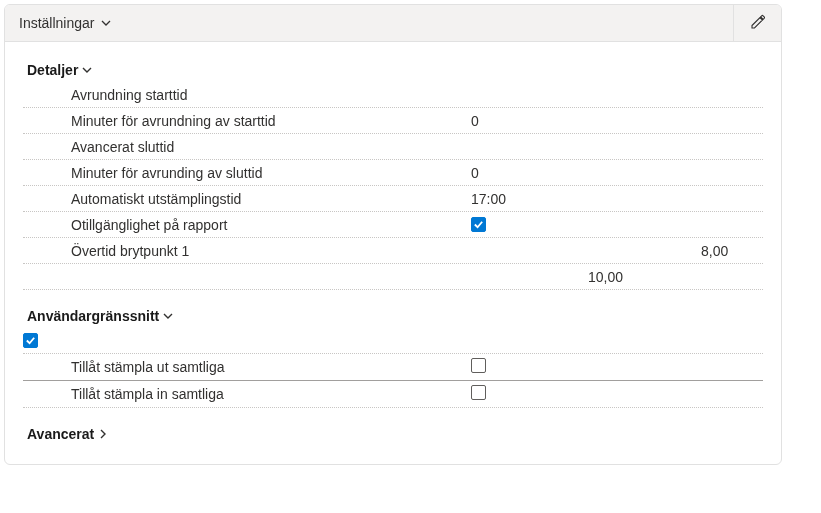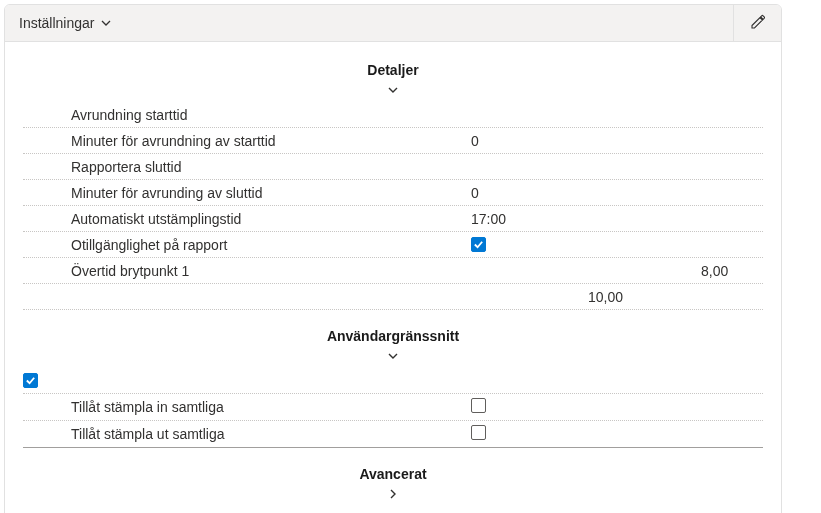--- a/index.html
+++ b/index.html
@@ -46,21 +46,20 @@
   padding: 16px 18px 18px 18px;
 }
 .section-header {
   font-weight: 600;
   color: #1a1a1a;
   display: flex;
   align-items: center;
   gap: 4px;
   cursor: pointer;
   padding: 4px 4px;
-  flex-direction: column;
 }
 .section-header.collapsed .chev { transform: rotate(-90deg); }
 .chev {
   display: inline-block;
   transition: transform .1s;
 }
 .field-row {
   display: flex;
   align-items: center;
   border-bottom: 1px dotted #c8c6c4;
@@ -133,21 +132,21 @@
 
     <div class="field-row">
       <div class="field-label">Avrundning starttid</div>
       <div class="field-value"></div>
     </div>
     <div class="field-row">
       <div class="field-label">Minuter för avrundning av starttid</div>
       <div class="field-value">0</div>
     </div>
     <div class="field-row">
-      <div class="field-label">Rapportera sluttid</div>
+      <div class="field-label">Avancerat sluttid</div>
       <div class="field-value"></div>
     </div>
     <div class="field-row">
       <div class="field-label">Minuter för avrunding av sluttid</div>
       <div class="field-value">0</div>
     </div>
     <div class="field-row">
       <div class="field-label">Automatiskt utstämplingstid</div>
       <div class="field-value">17:00</div>
     </div>
@@ -184,32 +183,32 @@
 
     <div class="field-row">
       <div class="field-value">
         <span class="checkbox checked">
           <svg viewBox="0 0 12 12">
               <path d="M2 6 L5 9 L10 3" stroke="#fff" stroke-width="2" fill="none"></path>
             </svg>
         </span>
       </div>
     </div>
-    <div class="field-row">
-      <div class="field-label">Tillåt stämpla in samtliga</div>
-      <div class="field-value">
-        <span class="checkbox"></span>
-      </div>
-    </div>
     <div class="field-row solid">
       <div class="field-label">Tillåt stämpla ut samtliga</div>
       <div class="field-value">
         <span class="checkbox"></span>
       </div>
     </div>
+    <div class="field-row">
+      <div class="field-label">Tillåt stämpla in samtliga</div>
+      <div class="field-value">
+        <span class="checkbox"></span>
+      </div>
+    </div>
 
     <div class="section-gap"></div>
 
     <div class="section-header collapsed">
       <span>Avancerat</span>
       <span class="chev">
         <svg width="10" height="10" viewBox="0 0 10 10">
             <path d="M1 3 L5 7 L9 3" stroke="#323130" stroke-width="1.4" fill="none"></path>
           </svg>
       </span>

